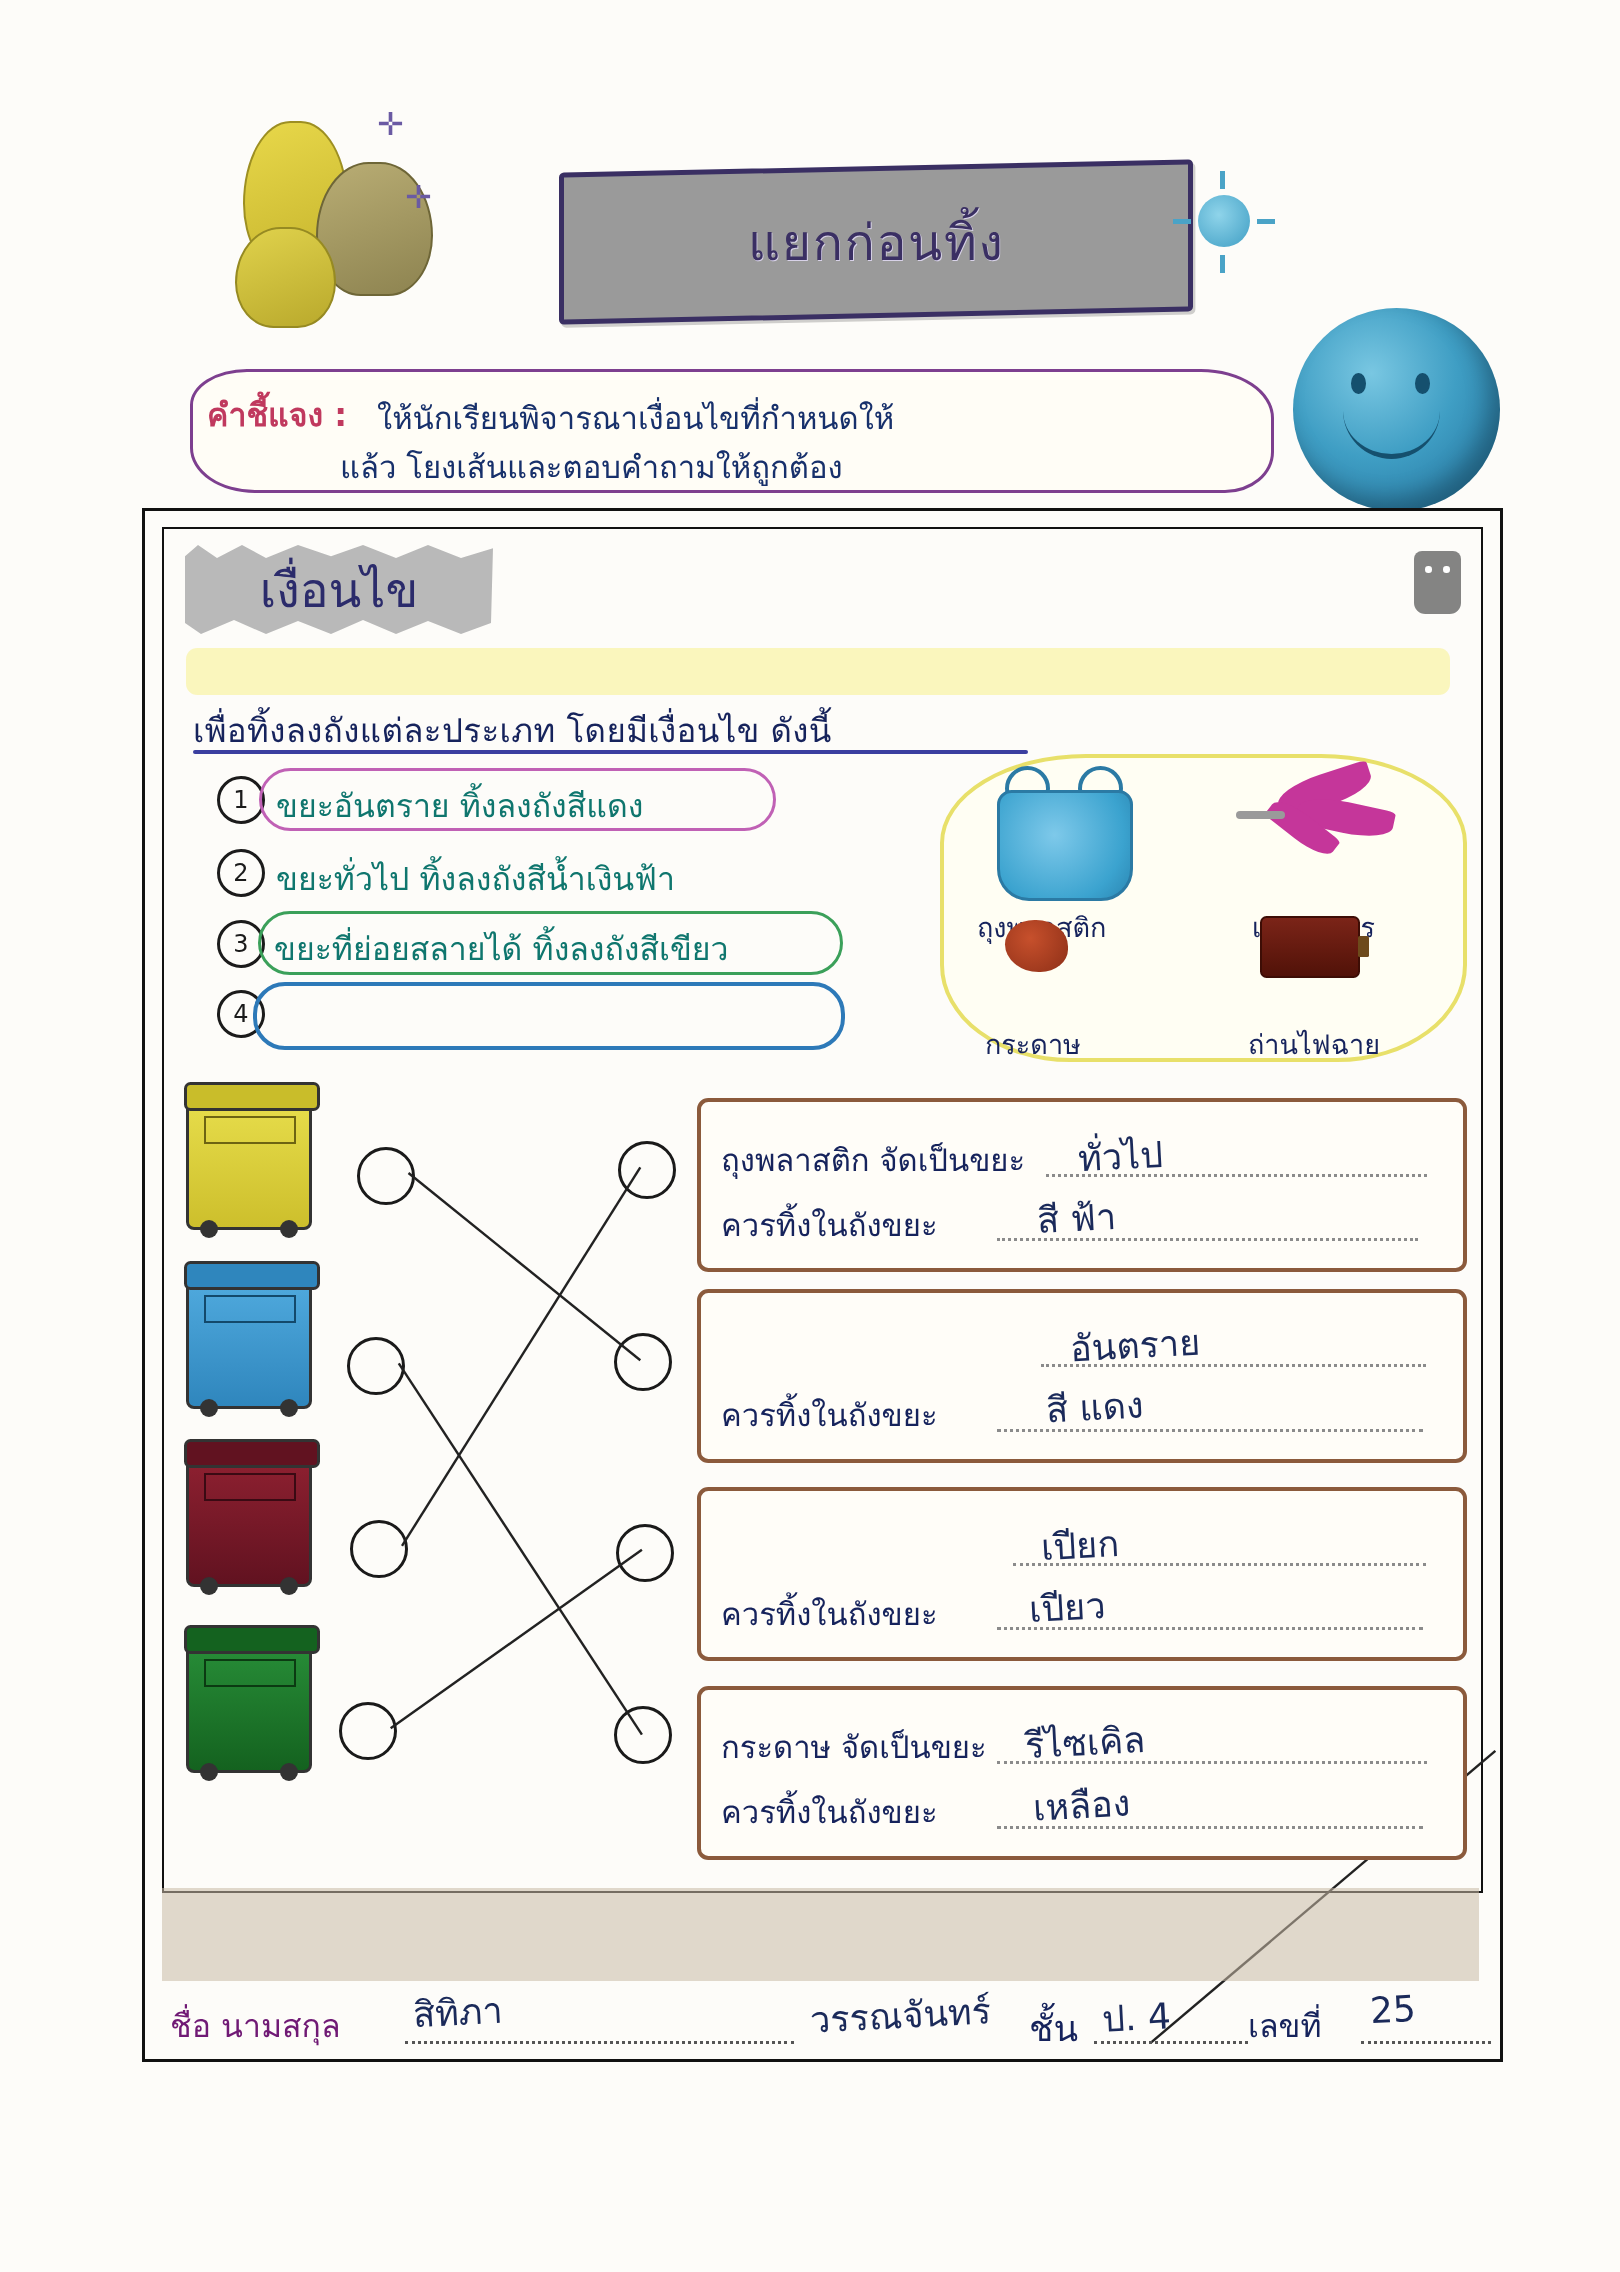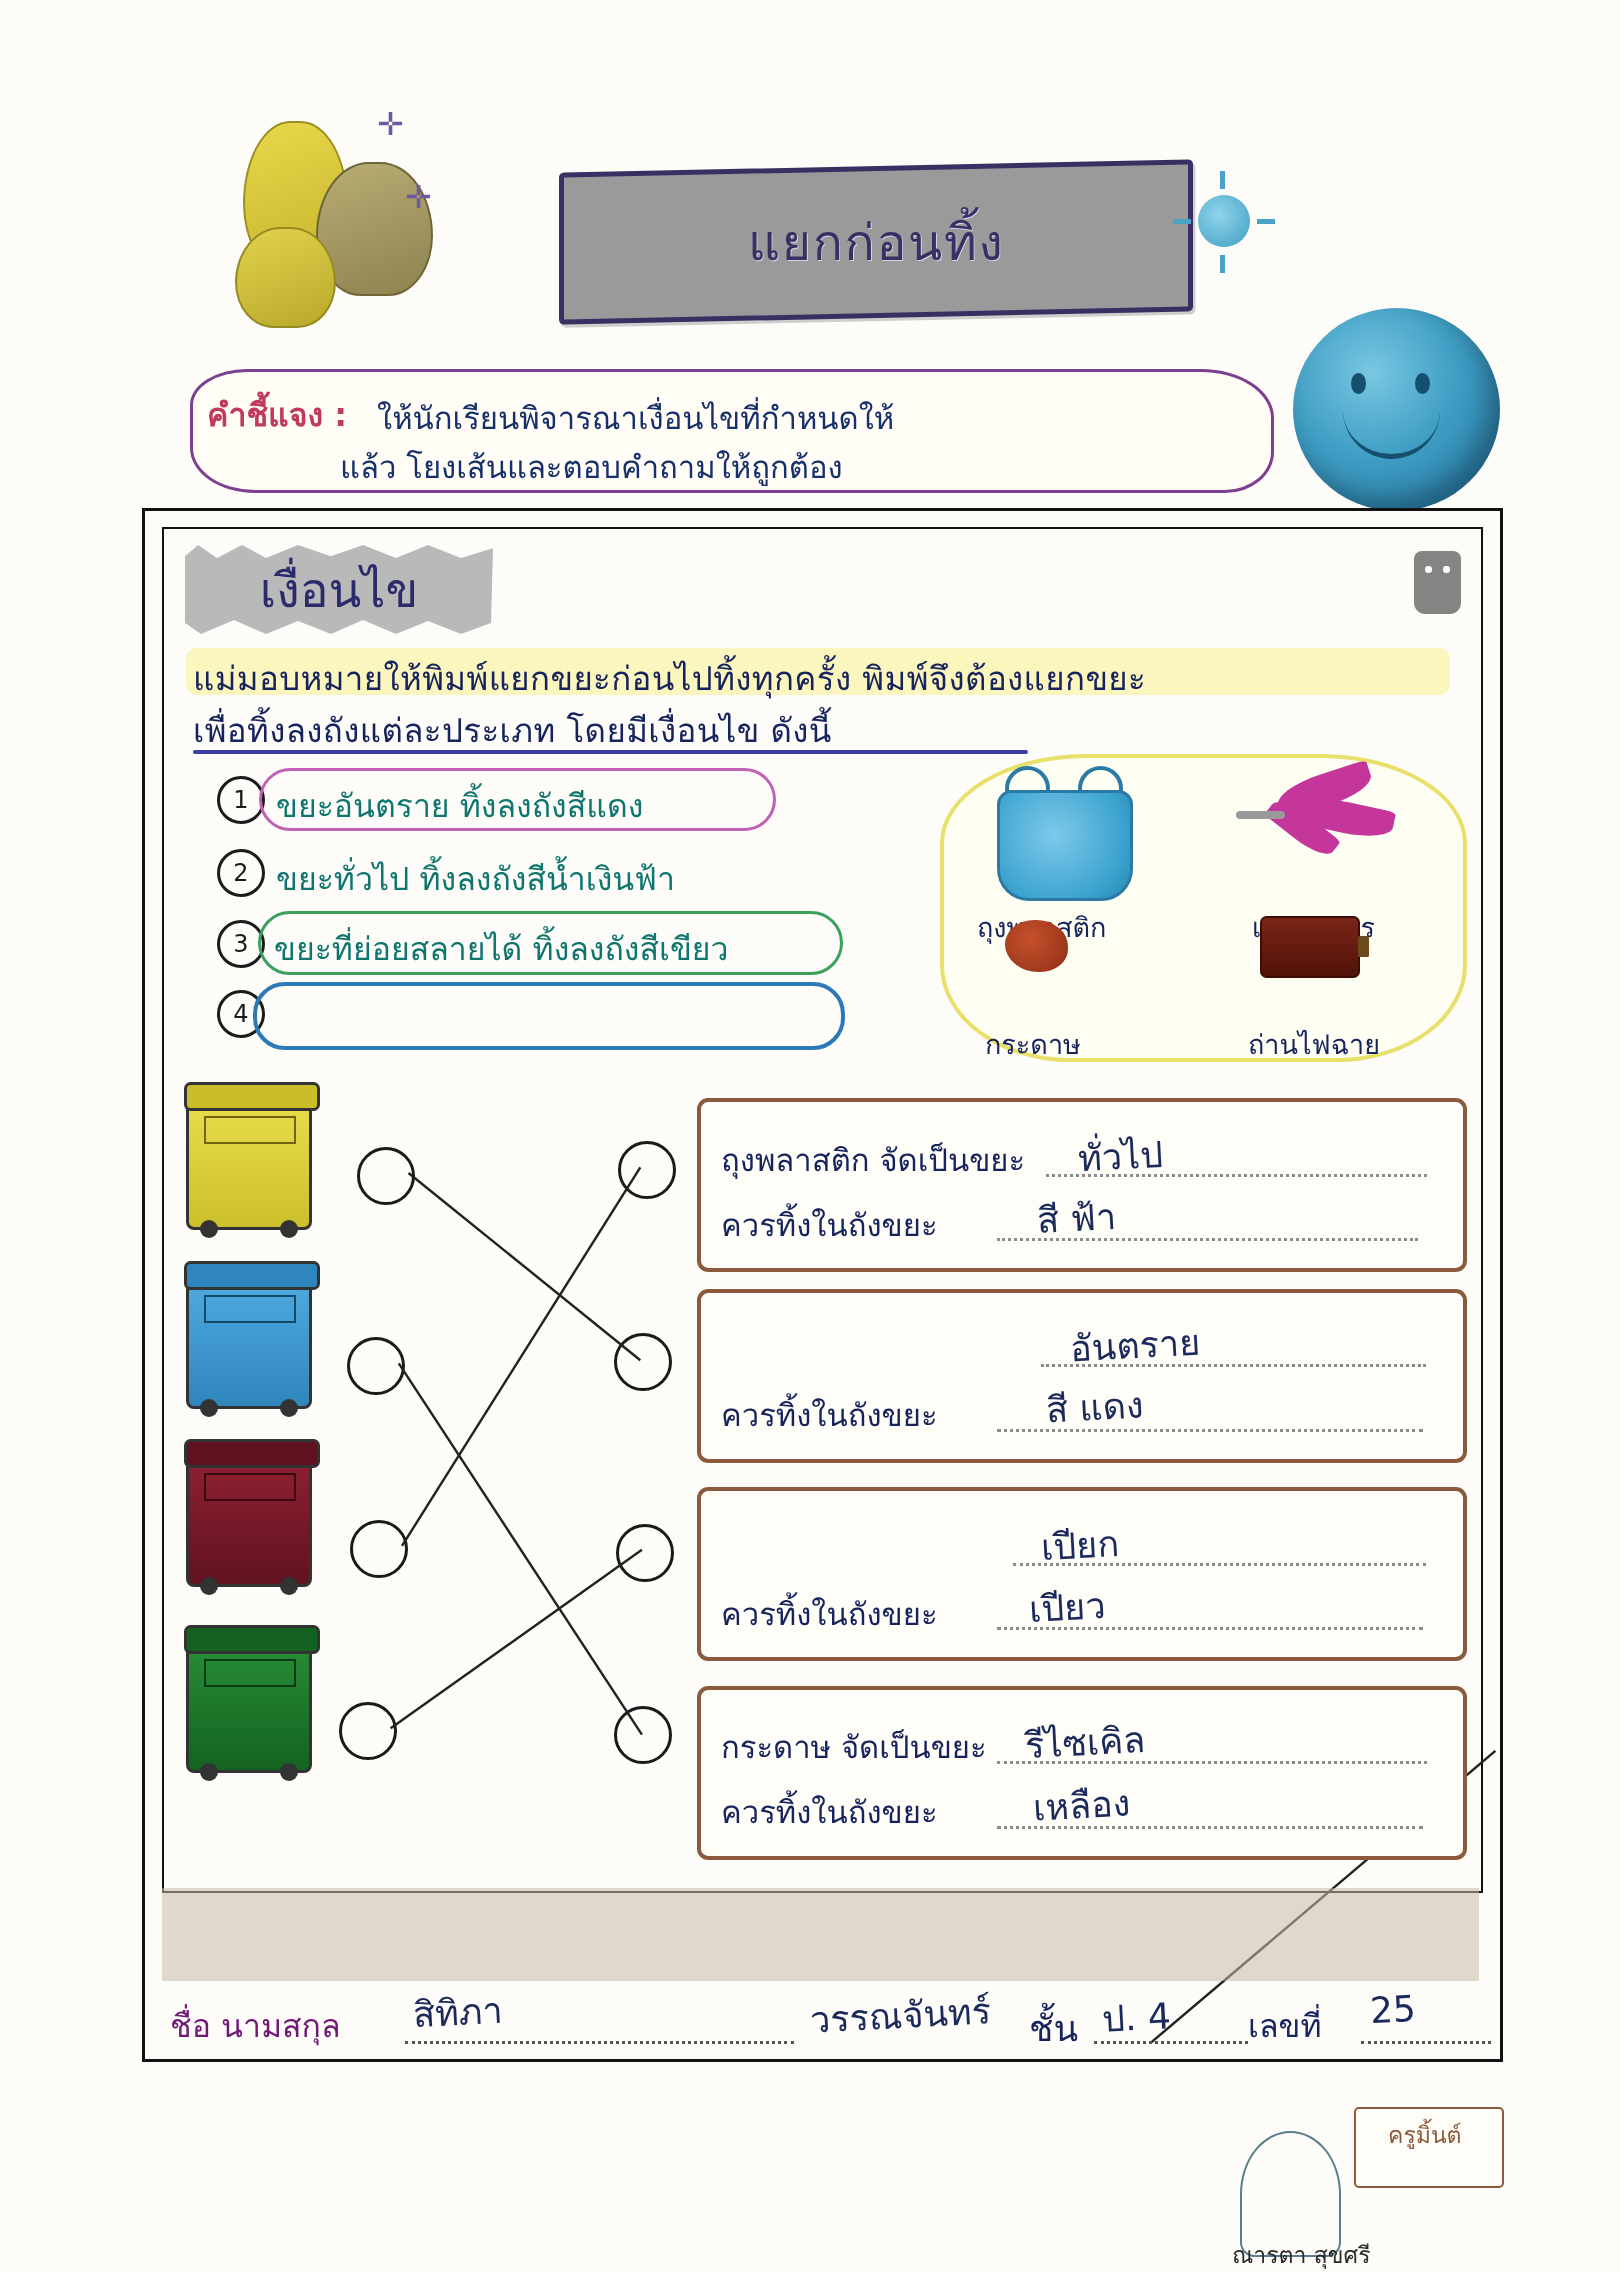--- a/index.html
+++ b/index.html
@@ -175,21 +175,20 @@
     <div class="txt thai">เงื่อนไข</div>
   </div>
 
   <div class="abs doodle" style="left:1378px;top:543px;width:97px;height:89px;">
     <div style="position:absolute;left:36px;top:8px;width:47px;height:63px;background:#6f6f6f;border-radius:8px 8px 11.3px 11.3px;opacity:.85;"></div>
     <div style="position:absolute;left:47px;top:23px;width:6.5px;height:6.5px;background:#fff;border-radius:50%;"></div>
     <div style="position:absolute;left:65px;top:23px;width:6.5px;height:6.5px;background:#fff;border-radius:50%;"></div>
   </div>
 
   <div class="abs cond-highlight" style="left:186px;top:648px;width:1264px;height:47px;"></div>
-  <div class="abs cond-par" style="left:193px;top:652px;">แม่มอบหมายให้พิมพ์แยกขยะก่อนไปทิ้งทุกครั้ง พิมพ์จึงต้องแยกขยะ</div>
   <div class="abs cond-par" style="left:193px;top:704px;">เพื่อทิ้งลงถังแต่ละประเภท โดยมีเงื่อนไข ดังนี้</div>
   <div class="abs cond-underline" style="left:193px;top:750px;width:835px;"></div>
 
   <div class="abs num-circle" style="left:217px;top:776px;">
     <span>1</span>
   </div>
   <div class="abs loop" style="left:259px;top:768px;width:511px;height:57px;border:3.2px solid #c061b5;"></div>
   <div class="abs cond-item" style="left:276px;top:780px;">ขยะอันตราย ทิ้งลงถังสีแดง</div>
 
   <div class="abs num-circle" style="left:217px;top:849px;">
@@ -317,21 +316,15 @@
     <span class="abs foot-dots" style="left:235px;top:41px;width:389px;"></span>
     <span class="abs hand-ans" style="left:640px;top:-13px;">วรรณจันทร์</span>
     <span class="abs" style="left:859px;top:0;font-size:36px;color:#16235c;">ชั้น</span>
     <span class="abs hand-ans" style="left:932px;top:-11.3px;">ป. 4</span>
     <span class="abs foot-dots" style="left:924px;top:41px;width:154px;"></span>
     <span class="abs" style="left:1078px;top:0;font-size:32px;color:#16235c;">เลขที่</span>
     <span class="abs hand-ans" style="left:1200px;top:-11.3px;">25</span>
     <span class="abs foot-dots" style="left:1191px;top:41px;width:130px;"></span>
   </div>
 
-  <div class="abs" id="teacher-stamp">
-    <div style="position:absolute;left:122px;top:0;width:146px;height:77px;border:2.4px solid #8b5a3c;border-radius:4.9px;background:#fffdf8;"></div>
-    <div class="stamp-txt" style="left:156px;top:9.7px;color:#8b5a3c;">ครูมิ้นต์</div>
-    <div style="position:absolute;left:8px;top:24px;width:97px;height:122px;border:2.4px solid #5a7f8c;border-radius:50% 50% 14.6px 14.6px;"></div>
-    <div class="stamp-txt" style="left:0px;top:130px;">ณารตา  สุขศรี</div>
-  </div>
 
 </div>
 
 
 </body></html>

